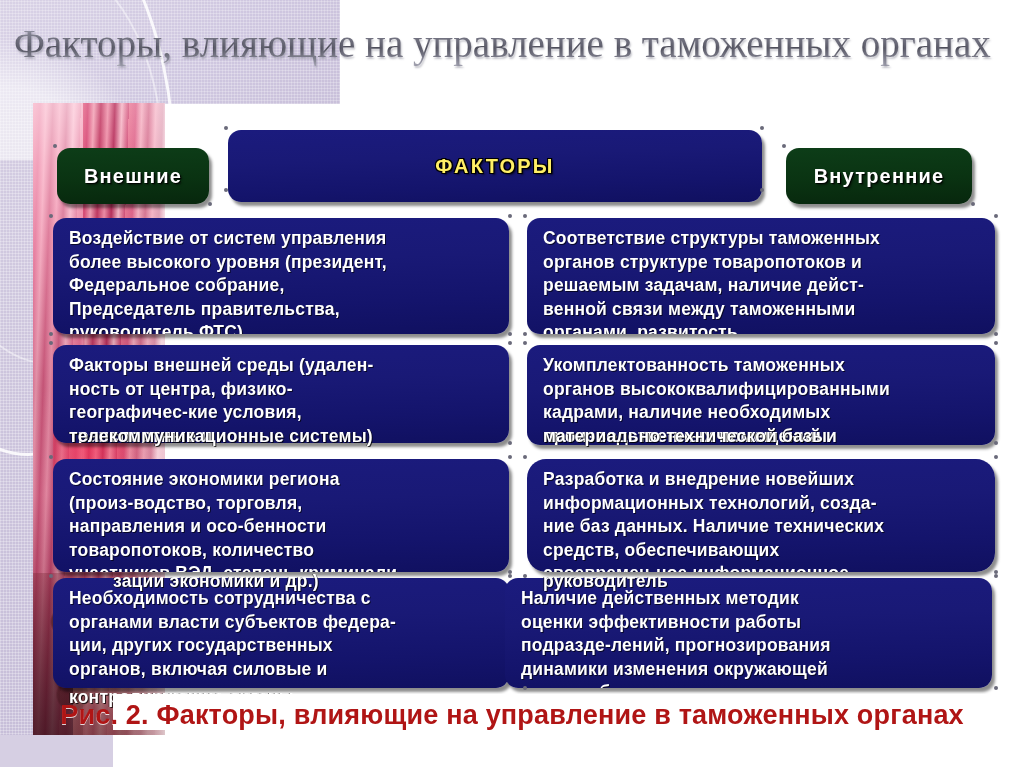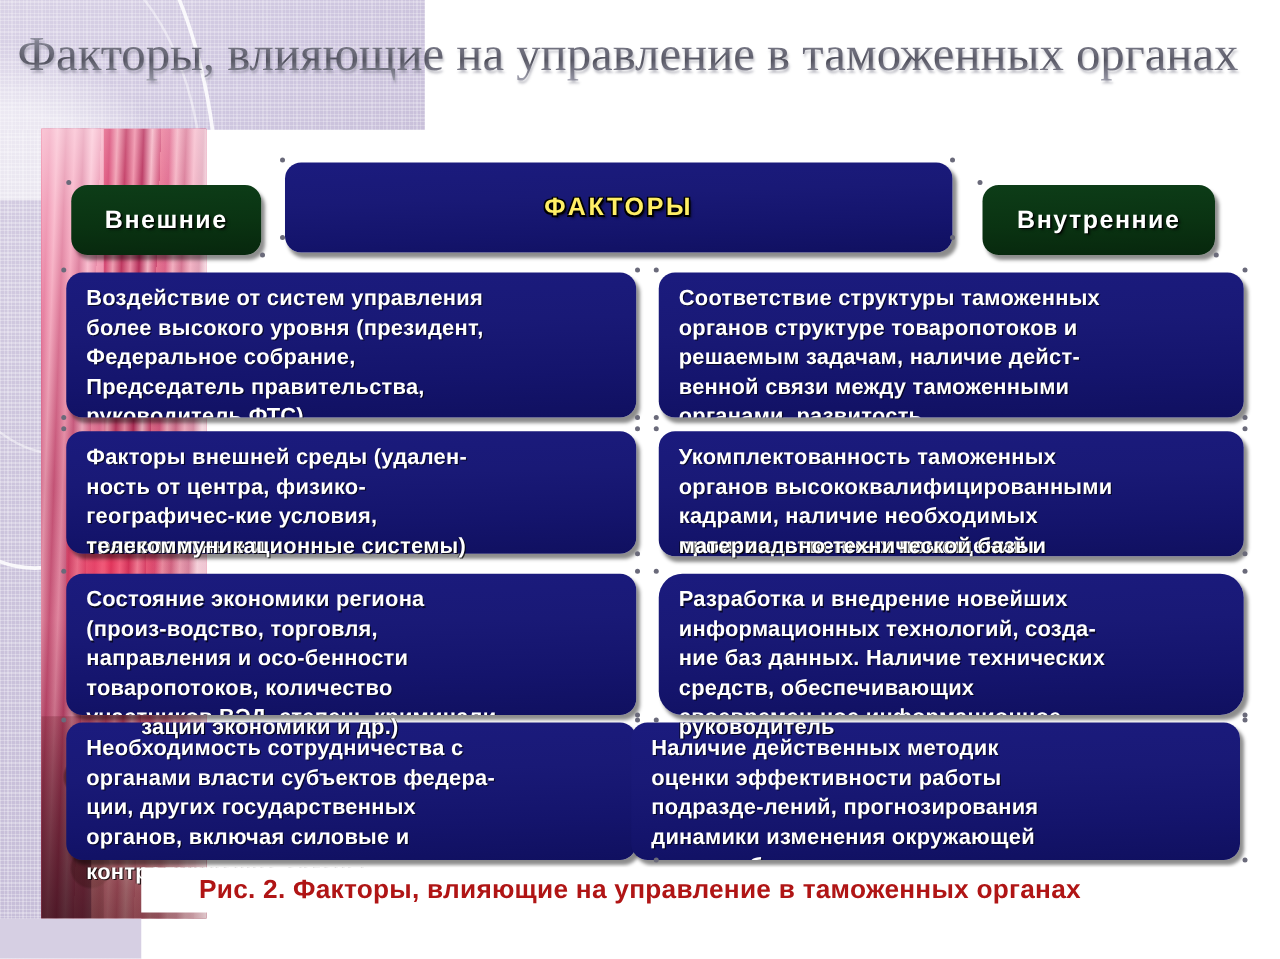--- a/index.html
+++ b/index.html
@@ -252,21 +252,21 @@
   }
 
   
   #caption {
     position: absolute;
     left: 0;
     top: 700px;
     width: 1024px;
     text-align: center;
     color: #b01515;
-    font-size: 21px;
+    font-size: 27px;
     font-weight: bold;
     letter-spacing: 0.2px;
     z-index: 12;
     text-shadow: 0 1px 0 rgba(255,255,255,0.8);
   }
   .caption-strip {
     position: absolute;
     left: 113px;
     top: 694px;
     width: 911px;

